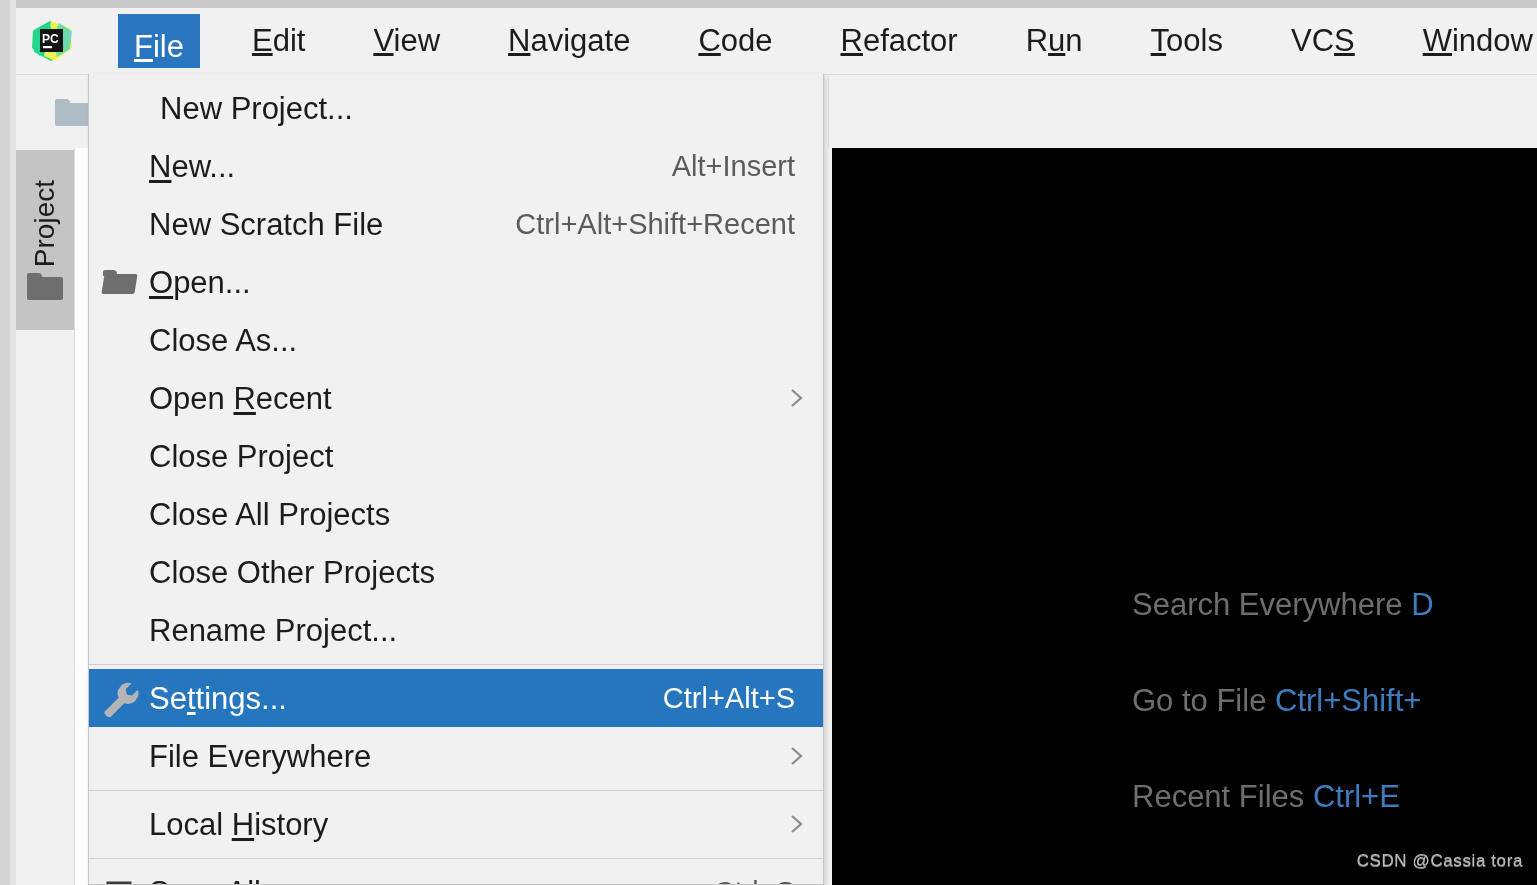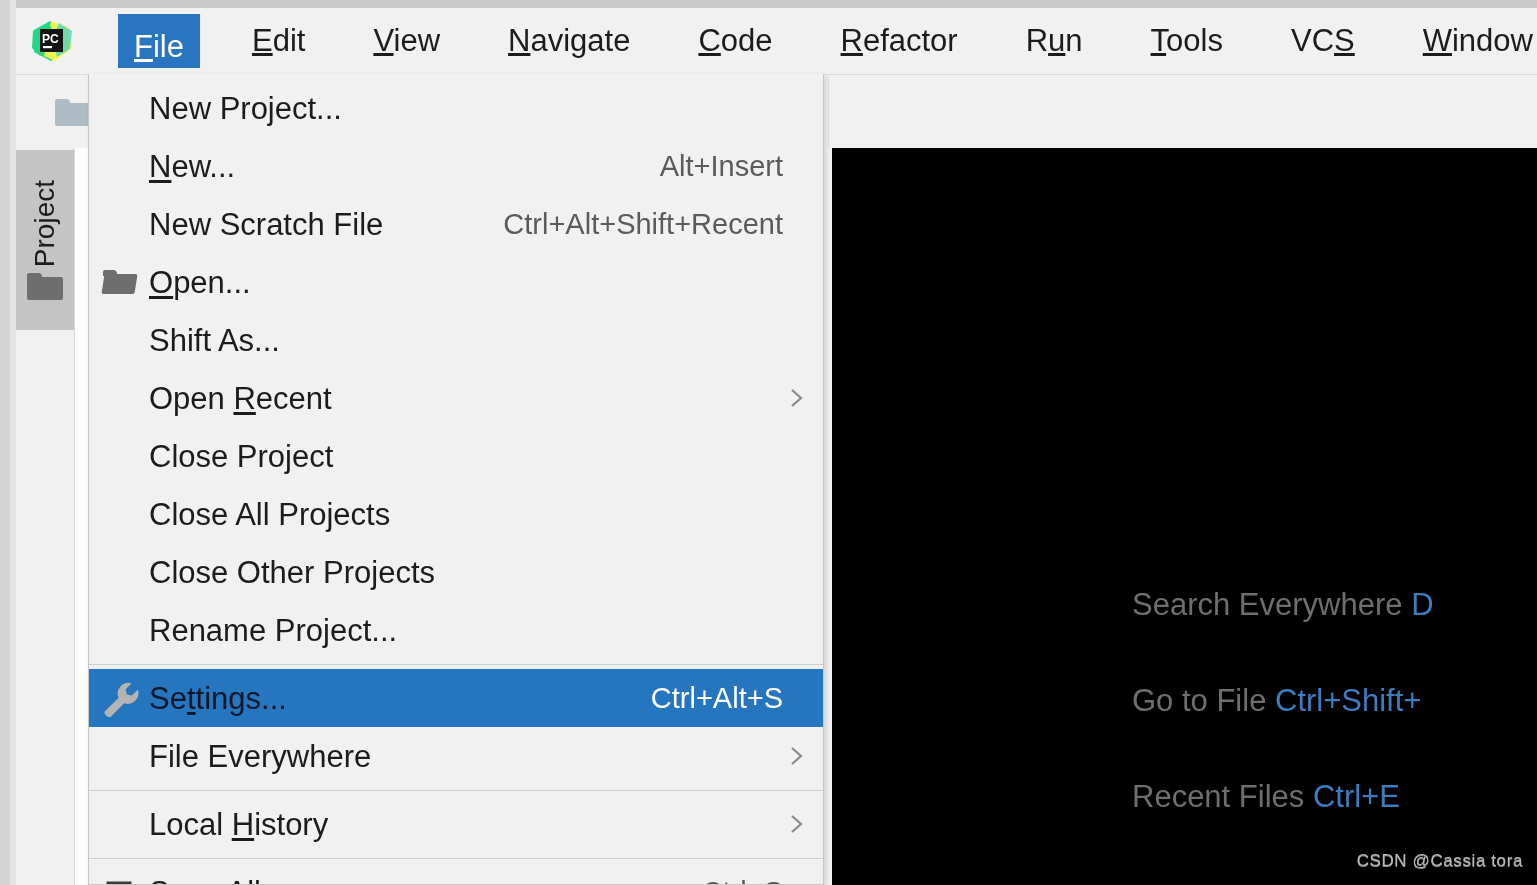--- a/index.html
+++ b/index.html
@@ -228,30 +228,30 @@
     justify-content: center;
     height: 100%;
   }
   .mrow .m-label {
     font-size: 31px;
     color: #1c1c1c;
     white-space: nowrap;
     line-height: 1;
     flex: 1 1 auto;
   }
-  .mrow.selected .m-label { color: #0f172a; }
+  .mrow.selected .m-label { color: #ffffff; }
   .mrow .m-label .mn {
     text-decoration: underline;
     text-underline-offset: 3px;
   }
   .mrow .m-accel {
     font-size: 29px;
     color: #5b5b5b;
     white-space: nowrap;
-    padding-right: 40px;
+    padding-right: 28px;
     line-height: 1;
     flex: 0 0 auto;
   }
   .mrow.selected .m-accel { color: #ffffff; }
   .mrow .m-arrow {
     width: 52px;
     flex: 0 0 52px;
     display: flex;
     align-items: center;
     justify-content: center;
@@ -346,21 +346,21 @@
         <span>Go to File </span><span class="key">Ctrl+Shift+</span>
       </div>
       <div class="hint-row">
         <span>Recent Files </span><span class="key">Ctrl+E</span>
       </div>
     </div>
   </div>
 
   <div id="file-menu-popup">
 
-    <div class="mrow" style="margin-top:5px;">
+    <div class="mrow" style="margin-top:5px;gap:11px;">
       <span class="m-icon"></span>
       <span class="m-label">New Project...</span>
       <span class="m-accel"></span>
     </div>
 
     <div class="mrow">
       <span class="m-icon"></span>
       <span class="m-label"><span class="mn">N</span>ew...</span>
       <span class="m-accel">Alt+Insert</span>
     </div>
@@ -377,21 +377,21 @@
           <span class="tab" style="background:#6e6e6e;width:14px;"></span>
           <span class="body" style="background:#6e6e6e;width:33px;height:20px;transform:skewX(-9deg);"></span>
         </span>
       </span>
       <span class="m-label"><span class="mn">O</span>pen...</span>
       <span class="m-accel"></span>
     </div>
 
     <div class="mrow">
       <span class="m-icon"></span>
-      <span class="m-label">Shift As...</span>
+      <span class="m-label">Close As...</span>
       <span class="m-accel"></span>
     </div>
 
     <div class="mrow">
       <span class="m-icon"></span>
       <span class="m-label">Open <span class="mn">R</span>ecent</span>
       <span class="m-arrow">
         <svg width="22" height="30" viewBox="0 0 22 30" aria-hidden="true">
           <polyline points="6,7 15,15 6,23" fill="none" stroke="#8a8a8a" stroke-width="2.2"></polyline>
         </svg>

